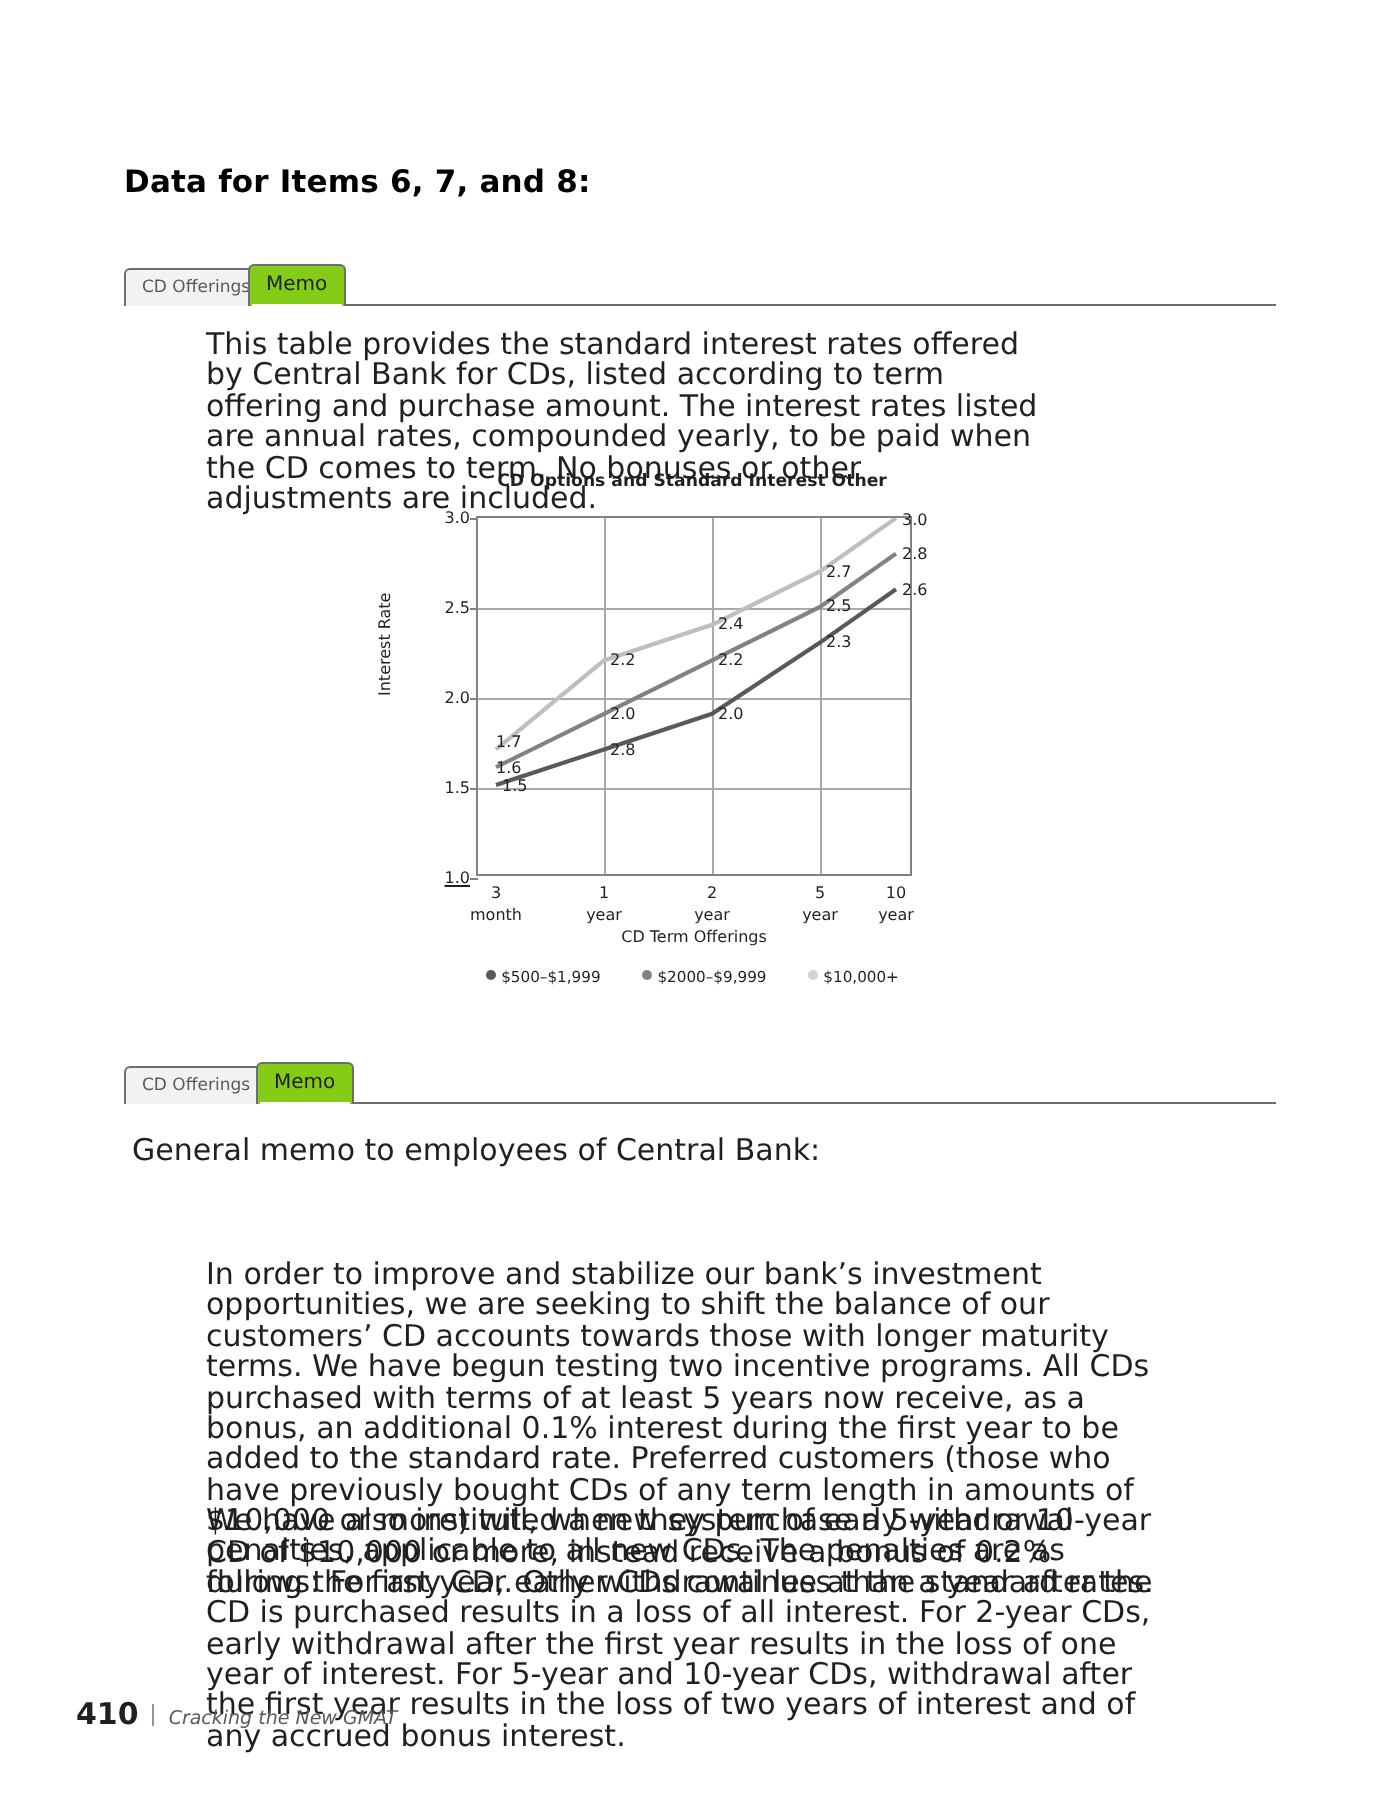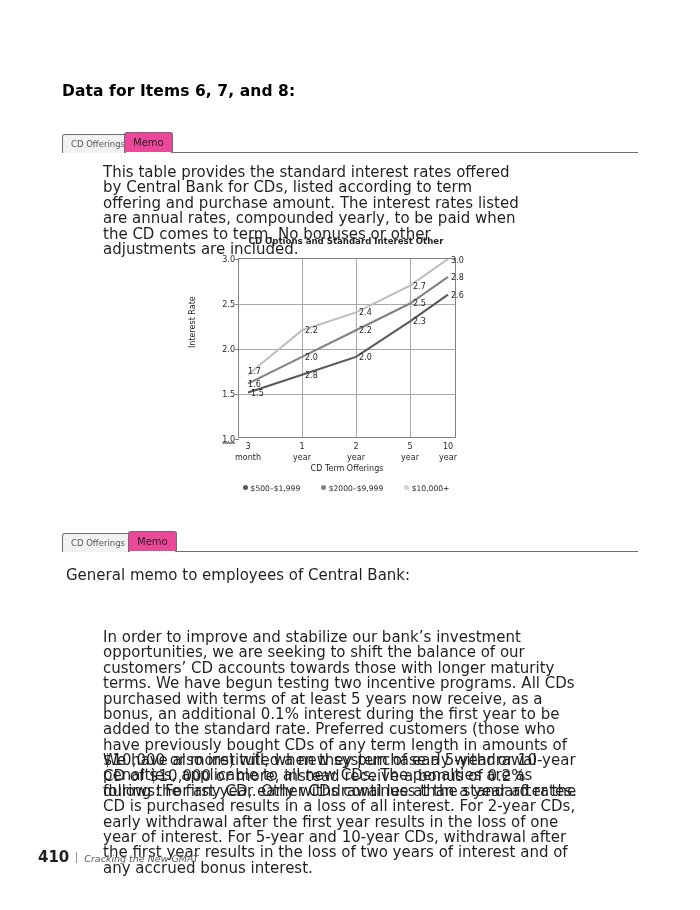--- a/index.html
+++ b/index.html
@@ -63,21 +63,21 @@
   }
   .tab.inactive {
     background: #f2f2f2;
     color: #58595b;
   }
   .tab.active {
     font-size: 10px;
     height: 20px;
     line-height: 20px;
     font-weight: normal;
-    background: #ec4899;
+    background: #84cc16;
     z-index: 2;
   }
   .tab.active::after {
     content: "";
     position: absolute;
     left: 1px;
     right: 1px;
     bottom: -1px;
     height: 2px;
     background: #ffffff;

